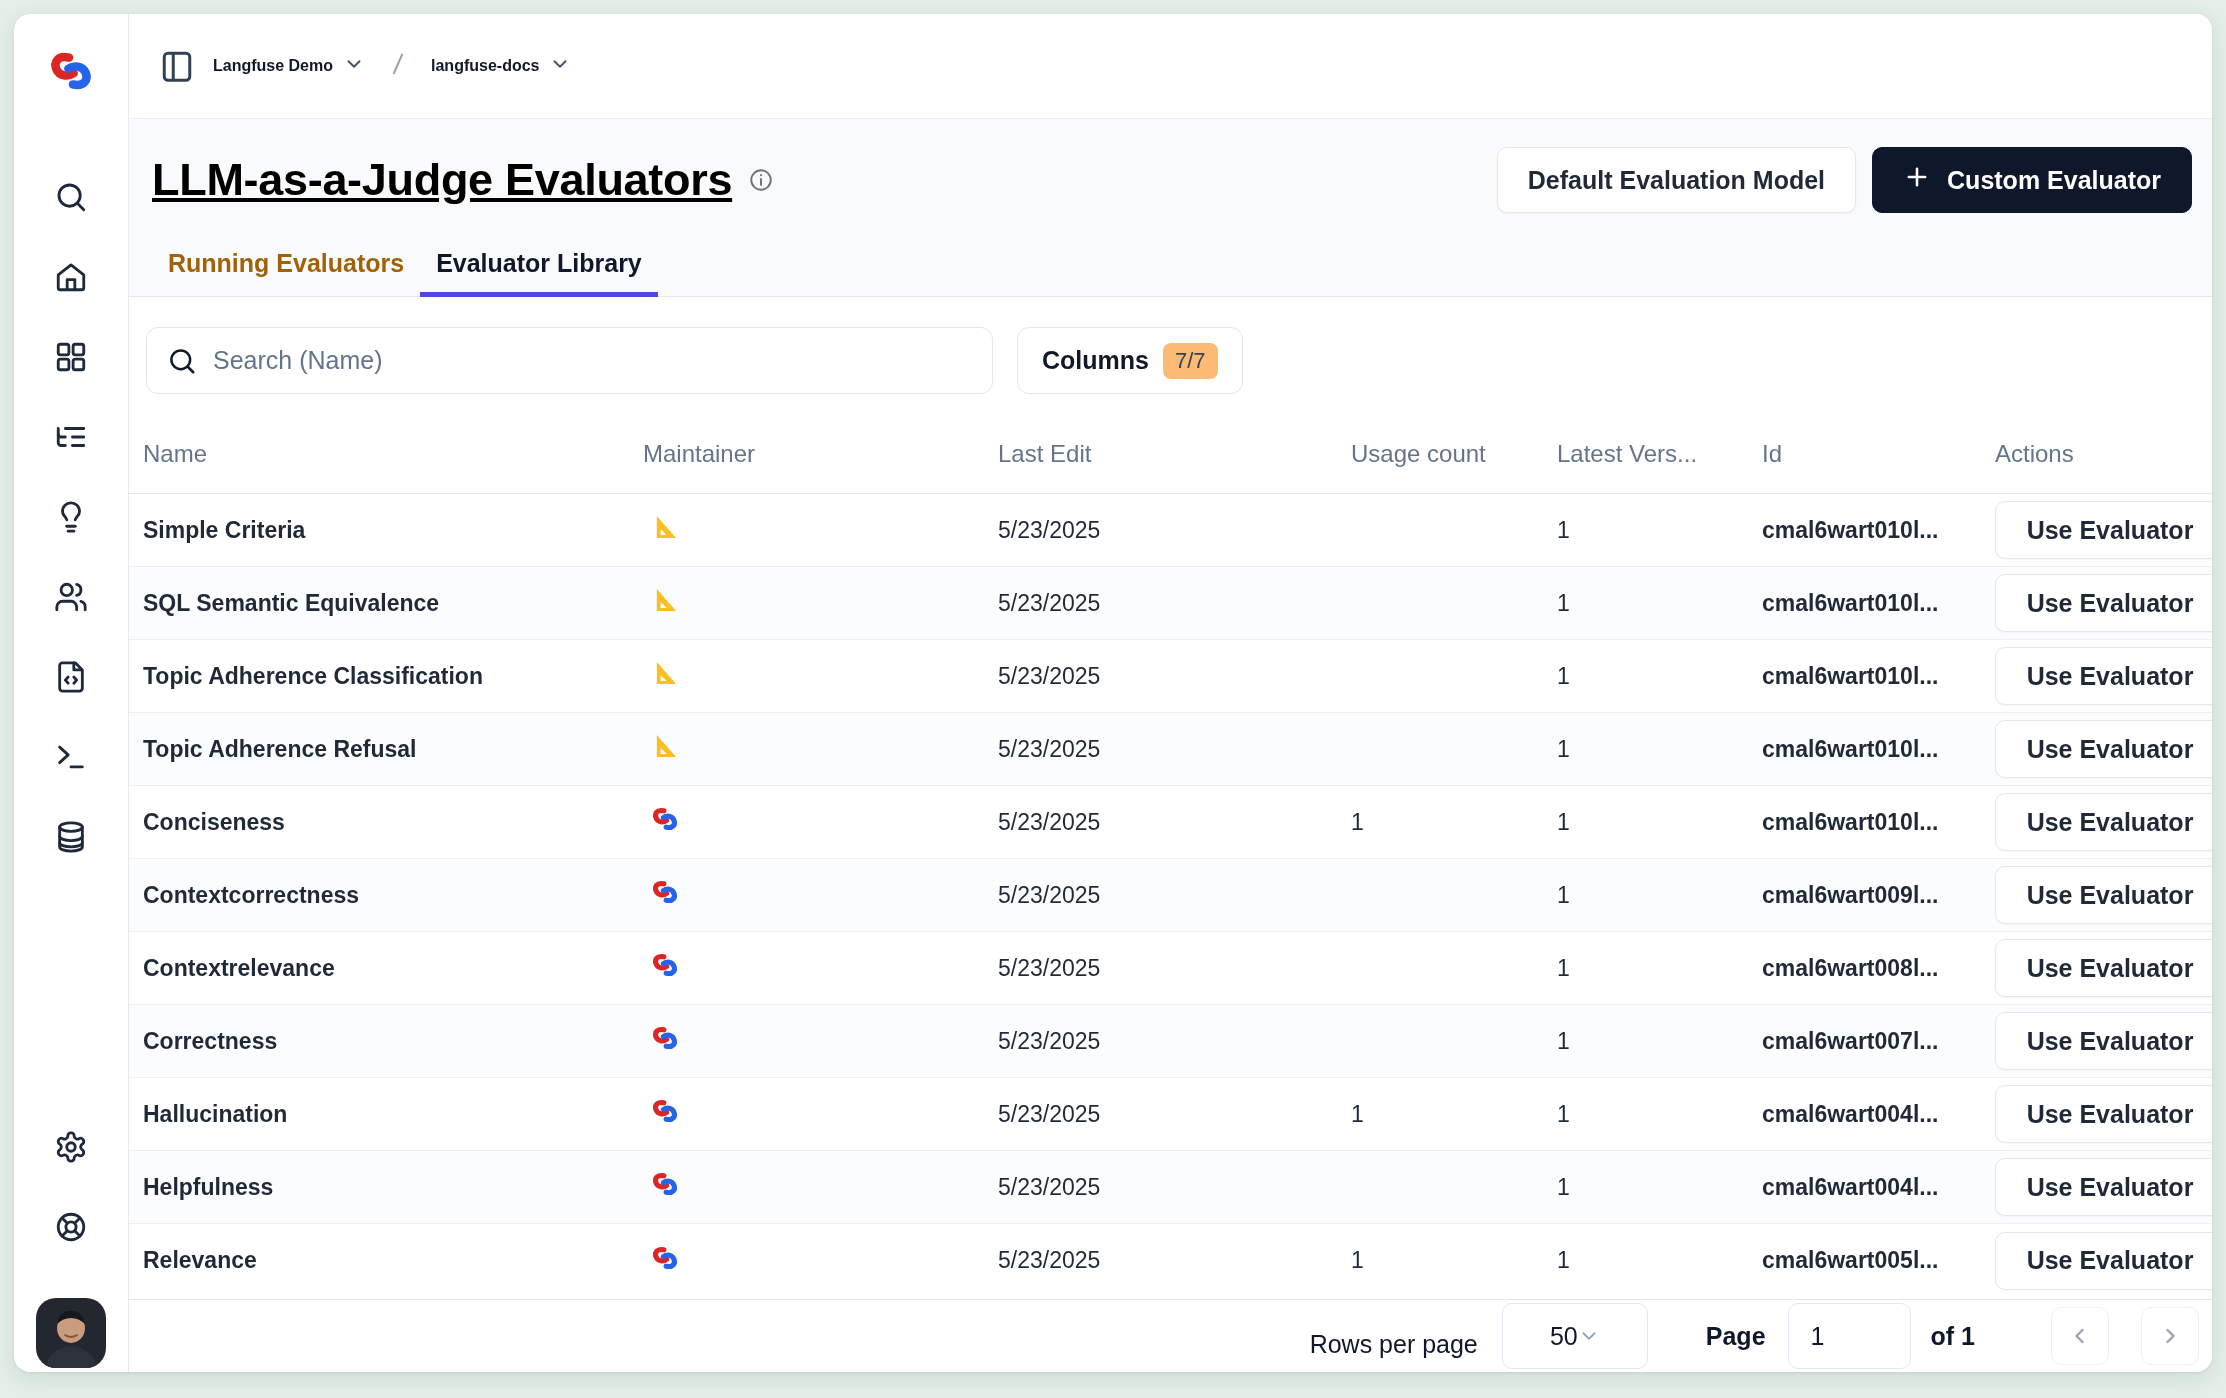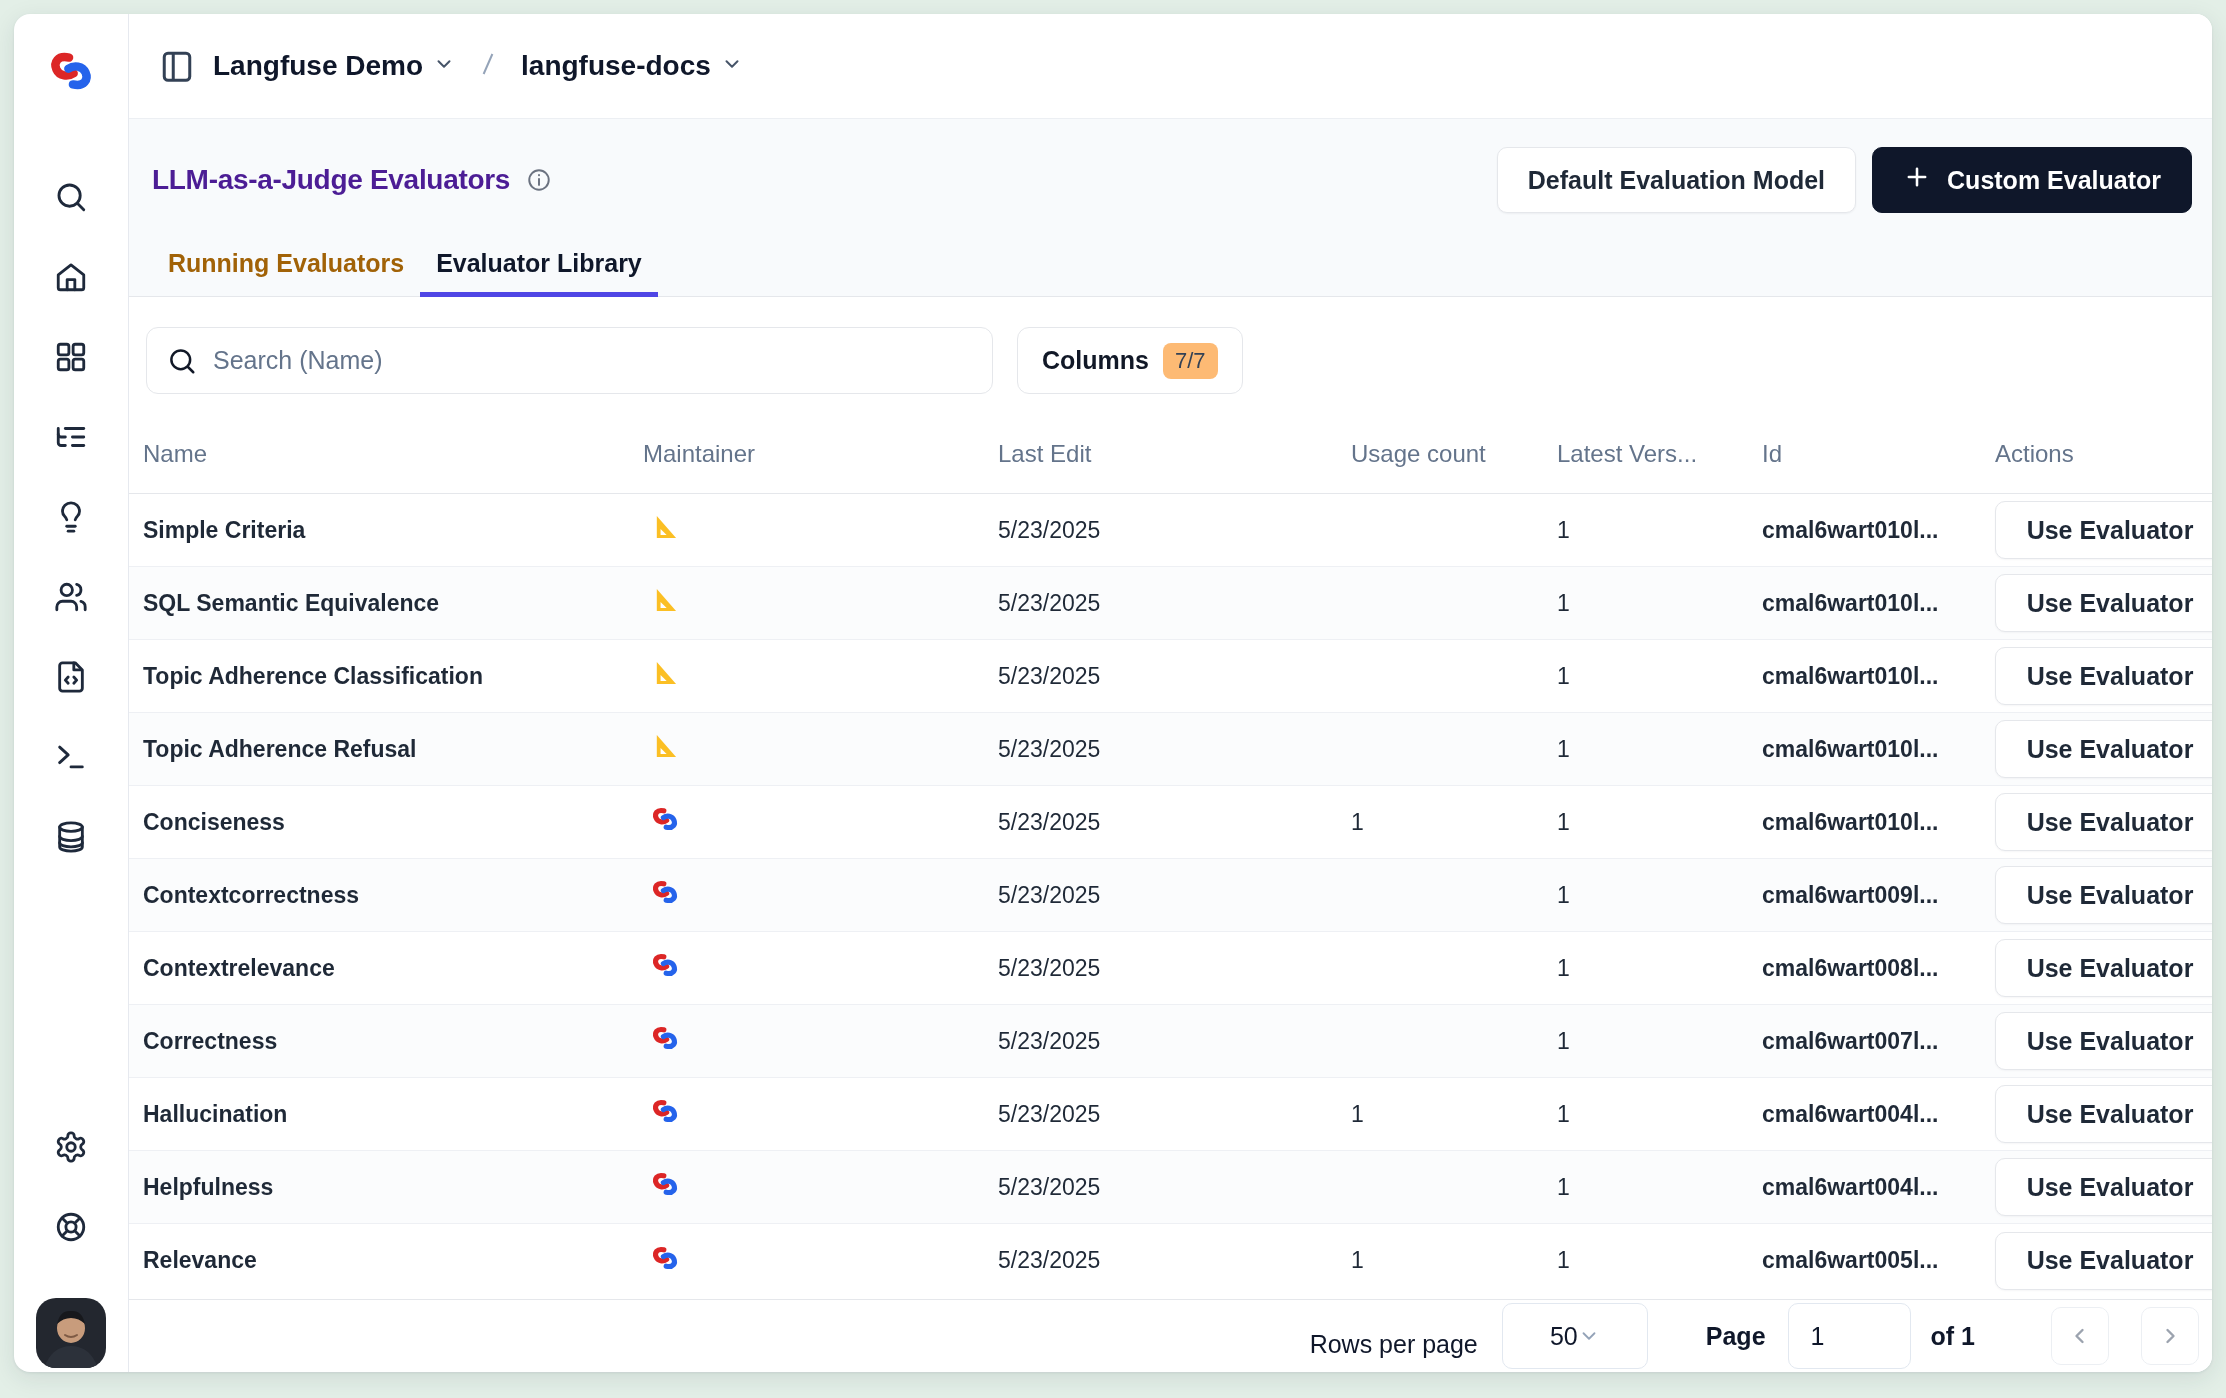--- a/index.html
+++ b/index.html
@@ -29,27 +29,27 @@
   .side-icon svg { width:34px; height:34px; stroke:#1e293b; stroke-width:2; fill:none; stroke-linecap:round; stroke-linejoin:round; }
   .avatar { width:70px; height:70px; border-radius:20px; overflow:hidden; margin-top:8px; cursor:pointer; }
   
   .main { flex:1; display:flex; flex-direction:column; min-width:0; }
   .topbar {
     height:105px; flex-shrink:0; display:flex; align-items:center;
     padding:0 30px; gap:18px; border-bottom:1px solid #eceff3; background:#fff;
   }
   .panel-btn { width:36px; height:36px; cursor:pointer; }
   .panel-btn svg { width:36px; height:36px; stroke:#334155; stroke-width:2; fill:none; stroke-linejoin:round; }
-  .crumb { font-size:28px; font-weight:600; color:#0f172a; cursor:pointer; display:flex; align-items:center; gap:10px; }
+  .crumb { font-size:16px; font-weight:600; color:#0f172a; cursor:pointer; display:flex; align-items:center; gap:10px; }
   .chev-sm svg { width:22px; height:22px; stroke:#475569; stroke-width:2.2; fill:none; stroke-linecap:round; stroke-linejoin:round; }
   .slash svg { width:30px; height:30px; stroke:#94a3b8; stroke-width:1.6; }
   
   .page-header { background:#f8fafc; padding:26px 20px 0 23px; flex-shrink:0; }
   .ph-row1 { display:flex; align-items:center; height:70px; }
-  .page-title { font-size:28px; font-weight:700; color:#4c1d95; letter-spacing:-.3px; }
+  .page-title { font-size:45px; font-weight:700; color:#000000; letter-spacing:-.3px;text-decoration:underline; }
   .info-icon { margin-left:16px; width:26px; height:26px; }
   .info-icon svg { width:26px; height:26px; stroke:#6b7280; stroke-width:1.8; fill:none; stroke-linecap:round; }
   .ph-buttons { margin-left:auto; display:flex; gap:16px; }
   .btn { height:66px; border-radius:10px; font-size:25px; font-weight:600; display:flex; align-items:center; cursor:pointer; font-family:inherit; }
   .btn-secondary { background:#fff; border:1px solid #e5e7eb; color:#1f2937; padding:0 30px; box-shadow:0 1px 2px rgba(15,23,42,.05); }
   .btn-primary { background:#0f172a; border:1px solid #0f172a; color:#fff; padding:0 30px; gap:16px; }
   .plus-icon svg { width:28px; height:28px; stroke:#fff; stroke-width:2.2; fill:none; stroke-linecap:round; }
   .tabs { display:flex; margin:24px -20px 0 -23px; padding:0 23px; border-bottom:1px solid #e5e7eb; }
   .tab { padding:10px 16px 18px; font-size:25px; font-weight:600; color:#a16207; position:relative; cursor:pointer; }
   .tab.active { color:#0f172a; }

